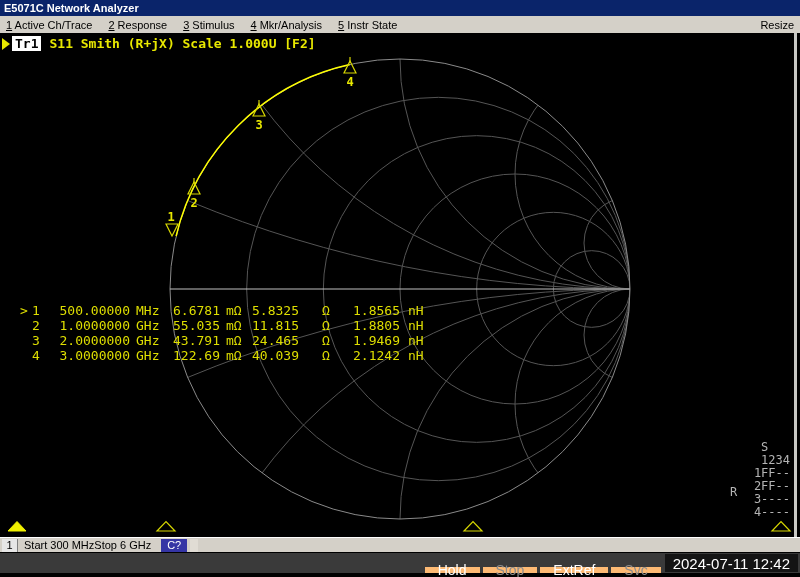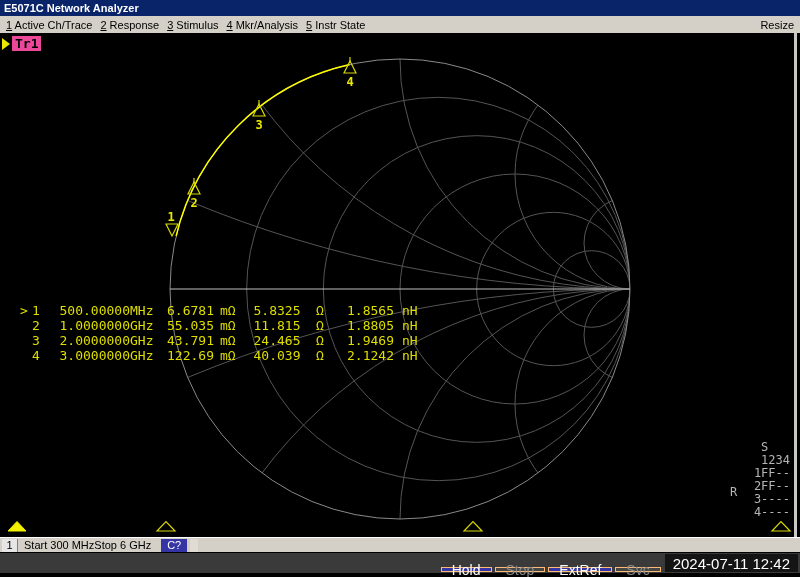--- a/index.html
+++ b/index.html
@@ -8,50 +8,50 @@
   #window { position:relative; width:800px; height:577px; background:#000;text-decoration:underline; }
 
   
   .titlebar { position:absolute; left:0; top:0; width:800px; height:16px;
     background:#0a246a; color:#fff; font-size:11px; font-weight:bold;
     line-height:16px; padding-left:4px; }
 
   
   .menubar { position:absolute; left:0; top:16px; width:800px; height:17px;
     background:#d4d0c8; color:#000; font-size:11px; display:flex;
-    align-items:center; padding:0 6px; gap:8px; }
+    align-items:center; padding:0 6px; gap:16px; }
   .menu-item { white-space:pre; cursor:default; }
   .menu-item .accel { text-decoration:underline; }
   .menu-spacer { flex:1; }
 
   
   .screen { position:absolute; left:0; top:33px; width:800px; height:504px;
     background:#000; overflow:hidden; }
   .screen svg { position:absolute; left:0; top:-33px; width:800px; height:577px; }
 
   .trace-header { position:absolute; left:2px; top:2px; height:17px;
     display:flex; align-items:center;
     font-family:"DejaVu Sans Mono", monospace; font-size:13px; font-weight:bold; }
   .tr-arrow { width:0; height:0; border-left:8px solid #e8e800;
     border-top:6px solid transparent; border-bottom:6px solid transparent;
     margin-right:2px; }
-  .tr-id { background:#ec4899; color:#000; padding:0 3px; }
+  .tr-id { background:#ffffff; color:#000; padding:0 3px; }
   .tr-text { color:#e8e800; margin-left:8px; white-space:pre; }
 
   
   .mkr-table { position:absolute; left:20px; top:270px;
     font-family:"DejaVu Sans Mono", monospace; font-size:13px; color:#dede00; }
   .mkr-row { display:flex; height:15px; line-height:15px; white-space:pre; }
   .c-sel { width:12px; }
   .c-num { width:12px; }
   .c-f   { width:86px;  text-align:right; }
-  .c-fu  { width:34px;  }
+  .c-fu  { width:34px;  margin-left:6px; }
   .c-r   { width:50px;  text-align:right; }
   .c-ru  { width:26px;  margin-left:6px; }
-  .c-x   { width:62px;  text-align:center; }
+  .c-x   { width:62px;  text-align:left; }
   .c-xu  { width:18px;  margin-left:8px; }
   .c-l   { width:60px;  text-align:right; }
   .c-lu  { width:24px;  margin-left:8px; }
 
   
   .stat-block { position:absolute; right:10px; top:408px; text-align:right;
     font-family:"DejaVu Sans Mono", monospace; font-size:12px; line-height:13px;
     color:#b4b4b4; white-space:pre; }
   .stat-r { position:absolute; left:730px; top:452px;
     font-family:"DejaVu Sans Mono", monospace; font-size:12px; color:#b4b4b4; }
@@ -72,21 +72,21 @@
   .cal-box { background:#3535a5; color:#fff; padding:0 6px; height:13px;
     line-height:13px; font-size:11px; }
   .cb-corner { width:8px; height:13px; background:#e0dcd4; margin:0 2px 0 3px; }
 
   
   .statusbar { position:absolute; left:0; top:552px; width:800px; height:21px;
     background:#3a3a3a; border-top:1px solid #000; display:flex;
     align-items:stretch; font-size:14px; }
   .sb-spacer { flex:1; }
   .sb-seg { display:flex; align-items:center; padding:0 10px; margin:14px 0 1px 3px;
-    border:1px solid #fdba74; }
+    border:3px solid #fdba74; }
   .sb-on  { background:#3535a5; color:#fff; }
   .sb-off { background:#464646; color:#8c8c8c; }
   .sb-date { background:#141414; color:#fff; font-size:15px; padding:0 8px;
     margin:1px 2px 1px 4px; display:flex; align-items:center; }
 
   .grid-line  { stroke:#555; fill:none; stroke-width:1; }
   .outer-circ { stroke:#8a8a8a; fill:none; stroke-width:1; }
   .axis-line  { stroke:#c0c0c0; stroke-width:1; }
   .trace-line { stroke:#ffff00; fill:none; stroke-width:1.5; }
   .mkr-glyph  { stroke:#d8d800; fill:none; stroke-width:1.2; }
@@ -174,20 +174,21 @@
 
       <polygon class="stim-filled" points="8,531 26,531 17,521.5"></polygon>
       <polygon class="stim-hollow" points="157,531 175,531 166,521.5"></polygon>
       <polygon class="stim-hollow" points="464,531 482,531 473,521.5"></polygon>
       <polygon class="stim-hollow" points="772,531 790,531 781,521.5"></polygon>
     </svg>
 
     <div class="trace-header">
       <span class="tr-arrow"></span>
       <span class="tr-id">Tr1</span>
+      <span class="tr-text">S11 Smith (R+jX) Scale 1.000U [F2]</span>
     </div>
 
     <div class="mkr-table">
       <div class="mkr-row">
         <span class="c-sel">&gt;</span>
         <span class="c-num">1</span>
         <span class="c-f">500.00000</span>
         <span class="c-fu">MHz</span>
         <span class="c-r">6.6781</span>
         <span class="c-ru">mΩ</span>

